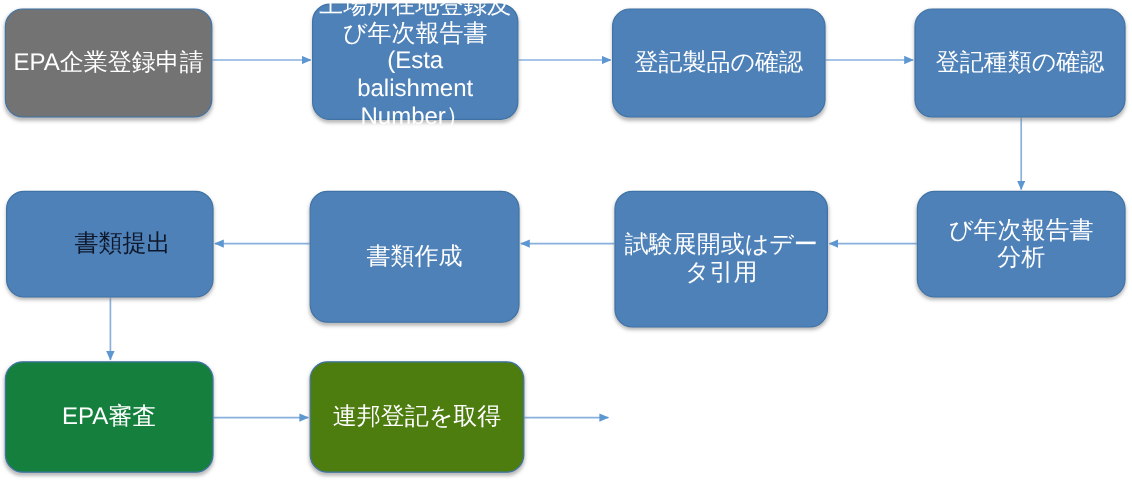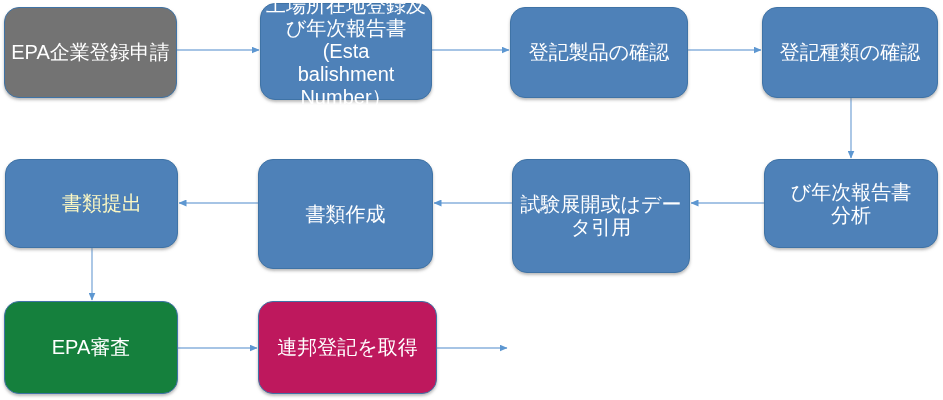--- a/index.html
+++ b/index.html
@@ -81,21 +81,21 @@
 分析</span>
     </div>
     <div class="flow-node" style="left: 512px; top: 159px; width: 178px; height: 114px; background: rgb(78, 129, 184); border: 1px solid rgb(63, 115, 166); box-shadow: rgba(130, 130, 130, 0.55) 0px 2px 3px;">
       <span class="node-label" style="color: rgb(255, 255, 255);">試験展開或はデー
 タ引用</span>
     </div>
     <div class="flow-node" style="left: 258px; top: 159px; width: 175px; height: 110px; background: rgb(78, 129, 184); border: 1px solid rgb(63, 115, 166); box-shadow: rgba(130, 130, 130, 0.55) 0px 2px 3px;">
       <span class="node-label" style="color: rgb(255, 255, 255);">書類作成</span>
     </div>
     <div class="flow-node" style="left: 5px; top: 159px; width: 173px; height: 89px; background: rgb(78, 129, 184); border: 1px solid rgb(63, 115, 166); box-shadow: rgba(130, 130, 130, 0.55) 0px 2px 3px;">
-      <span class="node-label" style="color: #fef9c3; margin-left: 21px;">書類提出</span>
+      <span class="node-label" style="color: #0f172a; margin-left: 21px;">書類提出</span>
     </div>
     <div class="flow-node" style="left: 4px; top: 301px; width: 174px; height: 93px; background: #15803d; border: 1px solid rgb(63, 115, 166); box-shadow: rgba(130, 130, 130, 0.55) 0px 2px 3px;">
       <span class="node-label" style="color: rgb(255, 255, 255);">EPA審査</span>
     </div>
-    <div class="flow-node" style="left: 258px; top: 301px; width: 179px; height: 93px; background: #be185d; border: 1px solid rgb(63, 115, 166); box-shadow: rgba(130, 130, 130, 0.55) 0px 2px 3px;">
+    <div class="flow-node" style="left: 258px; top: 301px; width: 179px; height: 93px; background: #4d7c0f; border: 1px solid rgb(63, 115, 166); box-shadow: rgba(130, 130, 130, 0.55) 0px 2px 3px;">
       <span class="node-label" style="color: rgb(255, 255, 255);">連邦登記を取得</span>
     </div>
   </div>
 
 </body></html>

